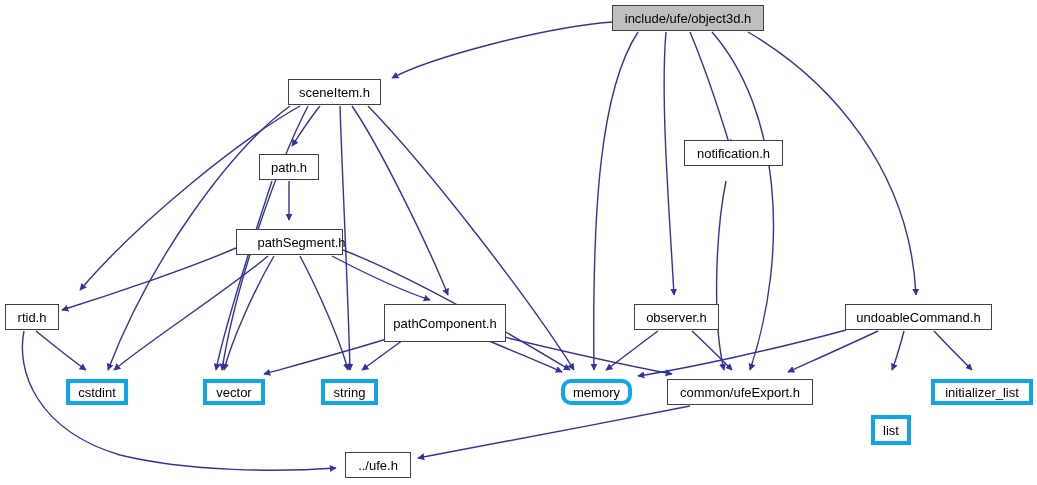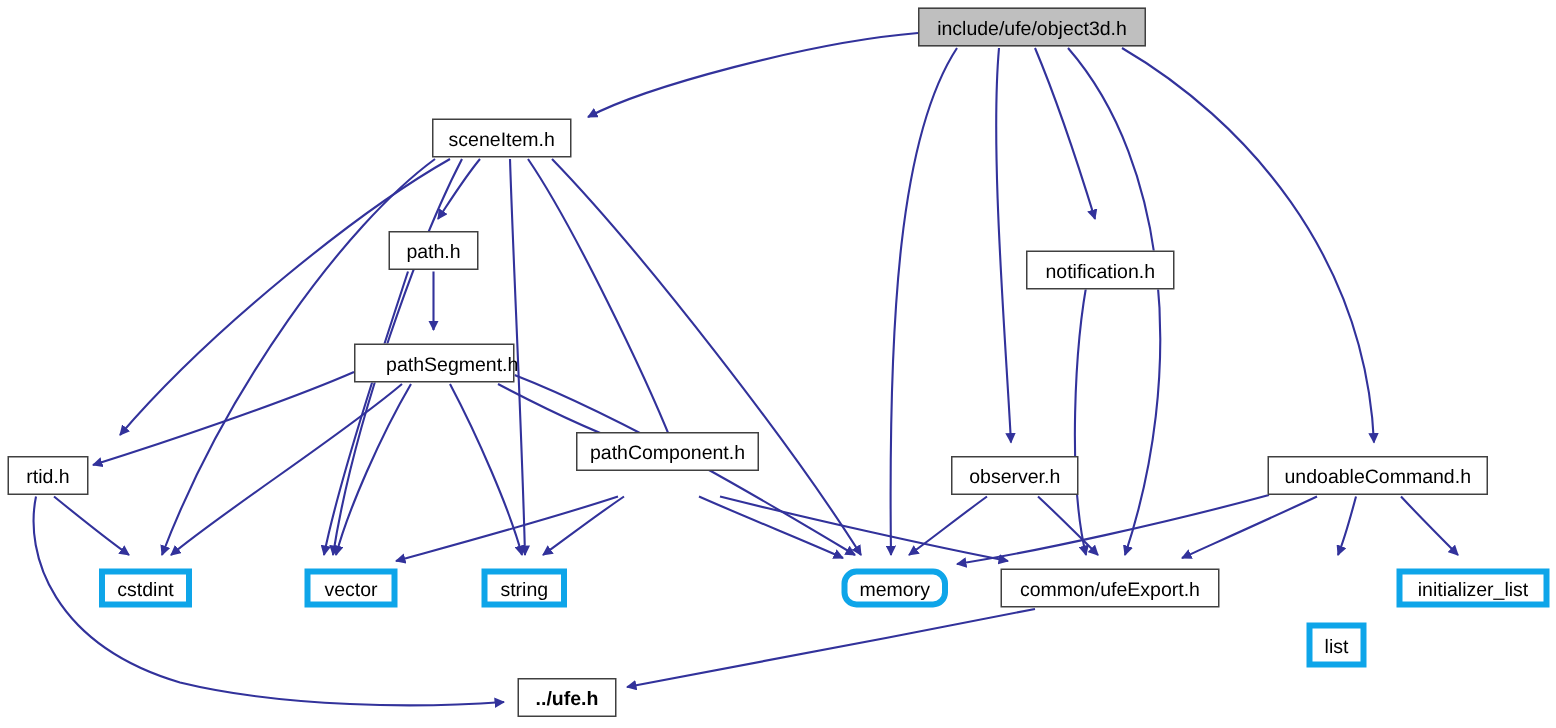--- a/index.html
+++ b/index.html
@@ -95,33 +95,33 @@
         <path d="M 690,406 C 600,424 480,446 418,458" marker-end="url(#arrow)" stroke="#32329b"></path>
       </g>
   </svg>
   <div id="node-layer">
       <div class="node root" style="left: 612px; top: 5px; width: 152px; height: 26px;">
         <span class="node-label">include/ufe/object3d.h</span>
       </div>
       <div class="node header" style="left: 288px; top: 79px; width: 93px; height: 26px;">
         <span class="node-label">sceneItem.h</span>
       </div>
-      <div class="node header" style="left: 684px; top: 167px; width: 99px; height: 26px;">
+      <div class="node header" style="left: 684px; top: 140px; width: 99px; height: 26px;">
         <span class="node-label">notification.h</span>
       </div>
       <div class="node header" style="left: 259px; top: 154px; width: 60px; height: 26px;">
         <span class="node-label">path.h</span>
       </div>
       <div class="node header" style="left: 236px; top: 229px; width: 107px; height: 26px; padding-left: 24px;">
         <span class="node-label">pathSegment.h</span>
       </div>
       <div class="node header" style="left: 5px; top: 304px; width: 54px; height: 26px;">
         <span class="node-label">rtid.h</span>
       </div>
-      <div class="node header" style="left: 384px; top: 288px; width: 122px; height: 26px;">
+      <div class="node header" style="left: 384px; top: 304px; width: 122px; height: 38px;">
         <span class="node-label">pathComponent.h</span>
       </div>
       <div class="node header" style="left: 634px; top: 304px; width: 85px; height: 26px;">
         <span class="node-label">observer.h</span>
       </div>
       <div class="node header" style="left: 845px; top: 304px; width: 147px; height: 26px;">
         <span class="node-label">undoableCommand.h</span>
       </div>
       <div class="node system" style="left: 66px; top: 379px; width: 62px; height: 26px;">
         <span class="node-label">cstdint</span>
@@ -137,17 +137,17 @@
       </div>
       <div class="node header" style="left: 667px; top: 379px; width: 146px; height: 26px;">
         <span class="node-label">common/ufeExport.h</span>
       </div>
       <div class="node system" style="left: 871px; top: 379px; width: 40px; height: 30px; margin-top: 36px;">
         <span class="node-label">list</span>
       </div>
       <div class="node system" style="left: 931px; top: 379px; width: 102px; height: 26px;">
         <span class="node-label">initializer_list</span>
       </div>
-      <div class="node header" style="left: 345px; top: 452px; width: 66px; height: 26px; font-weight: bold;">
+      <div class="node header" style="left: 345px; top: 452px; width: 66px; height: 26px;">
         <span class="node-label">../ufe.h</span>
       </div>
     </div>
 </div>
 
 </body></html>

